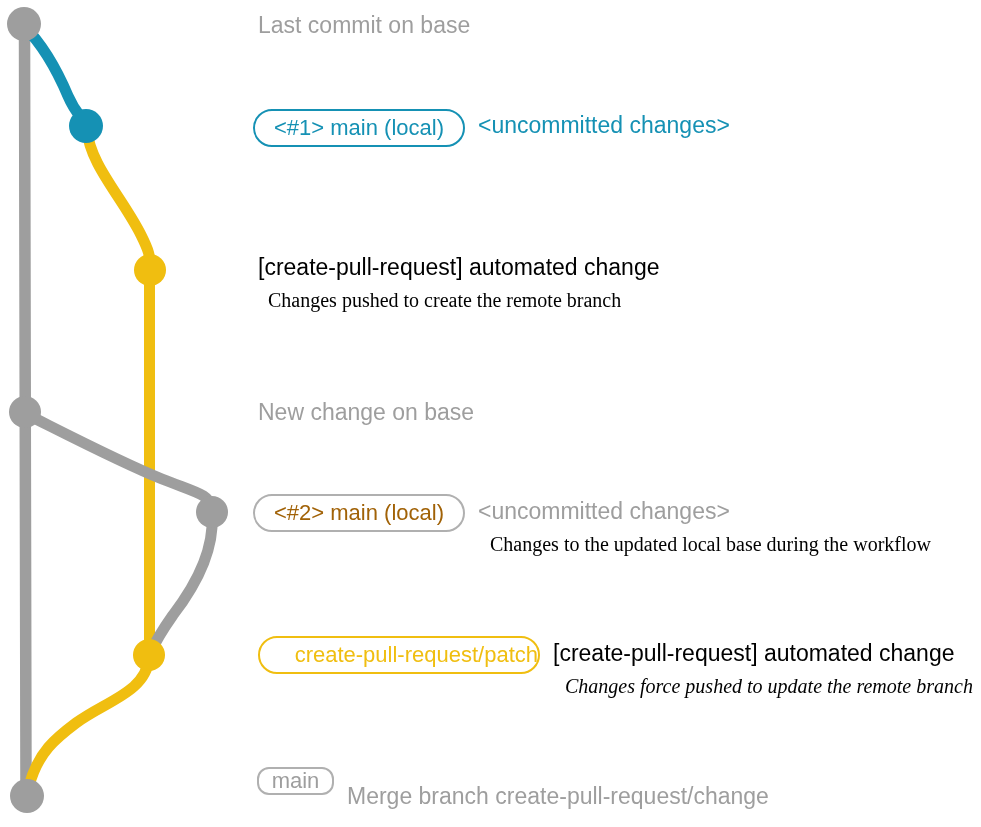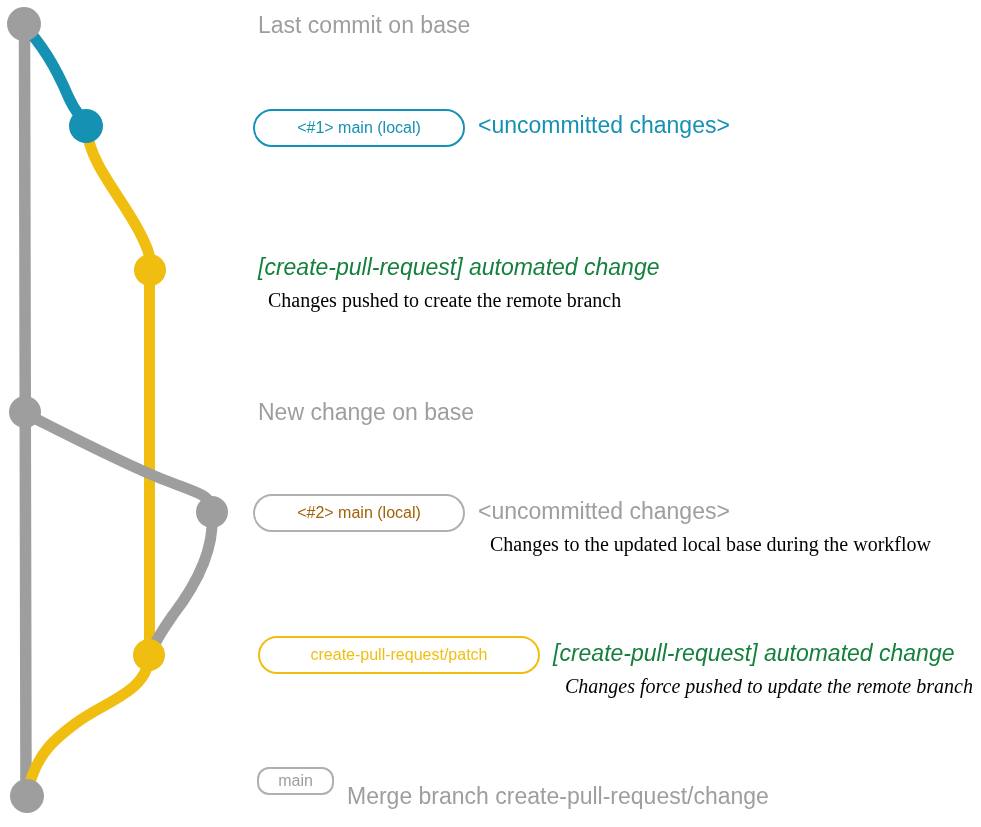--- a/index.html
+++ b/index.html
@@ -22,39 +22,39 @@
   }
   .lbl {
     position: absolute;
     white-space: nowrap;
     transform: translateY(-50%);
     line-height: 1.1;
   }
   .sans-lg { font-size: 23px; }
   .gray-text { color: #9e9e9e; }
   .teal-text { color: #1591b4; }
-  .yellow-text { color: #15803d; font-style: italic; }
+  .yellow-text { color: #000000; }
   .serif-desc {
     font-family: "Liberation Serif", serif;
     font-size: 20px;
     color: #000000;
   }
   .branch-box {
     position: absolute;
     display: flex;
     align-items: center;
     justify-content: center;
     box-sizing: border-box;
-    font-size: 16px;
+    font-size: 22px;
     white-space: nowrap;
     background: #ffffff;
   }
   .box-teal   { border: 2px solid #1591b4; border-radius: 19px; color: #1591b4; }
   .box-gray   { border: 2px solid #b0b0b0; border-radius: 19px; color: #a16207; }
-  .box-yellow { border: 2px solid #f0be10; border-radius: 19px; color: #f0be10; }
+  .box-yellow { border: 2px solid #f0be10; border-radius: 19px; color: #f0be10; justify-content: flex-end; }
   .box-main   { border: 2px solid #b0b0b0; border-radius: 12px; color: #9e9e9e; }
 </style>
 </head>
 <body>
 
 <div class="canvas">
 
   <svg class="graph-svg" width="981" height="827" viewBox="0 0 981 827">
 
     <line x1="24.5" y1="24" x2="26" y2="796" stroke="#9e9e9e" stroke-width="11.5" stroke-linecap="round"></line>

